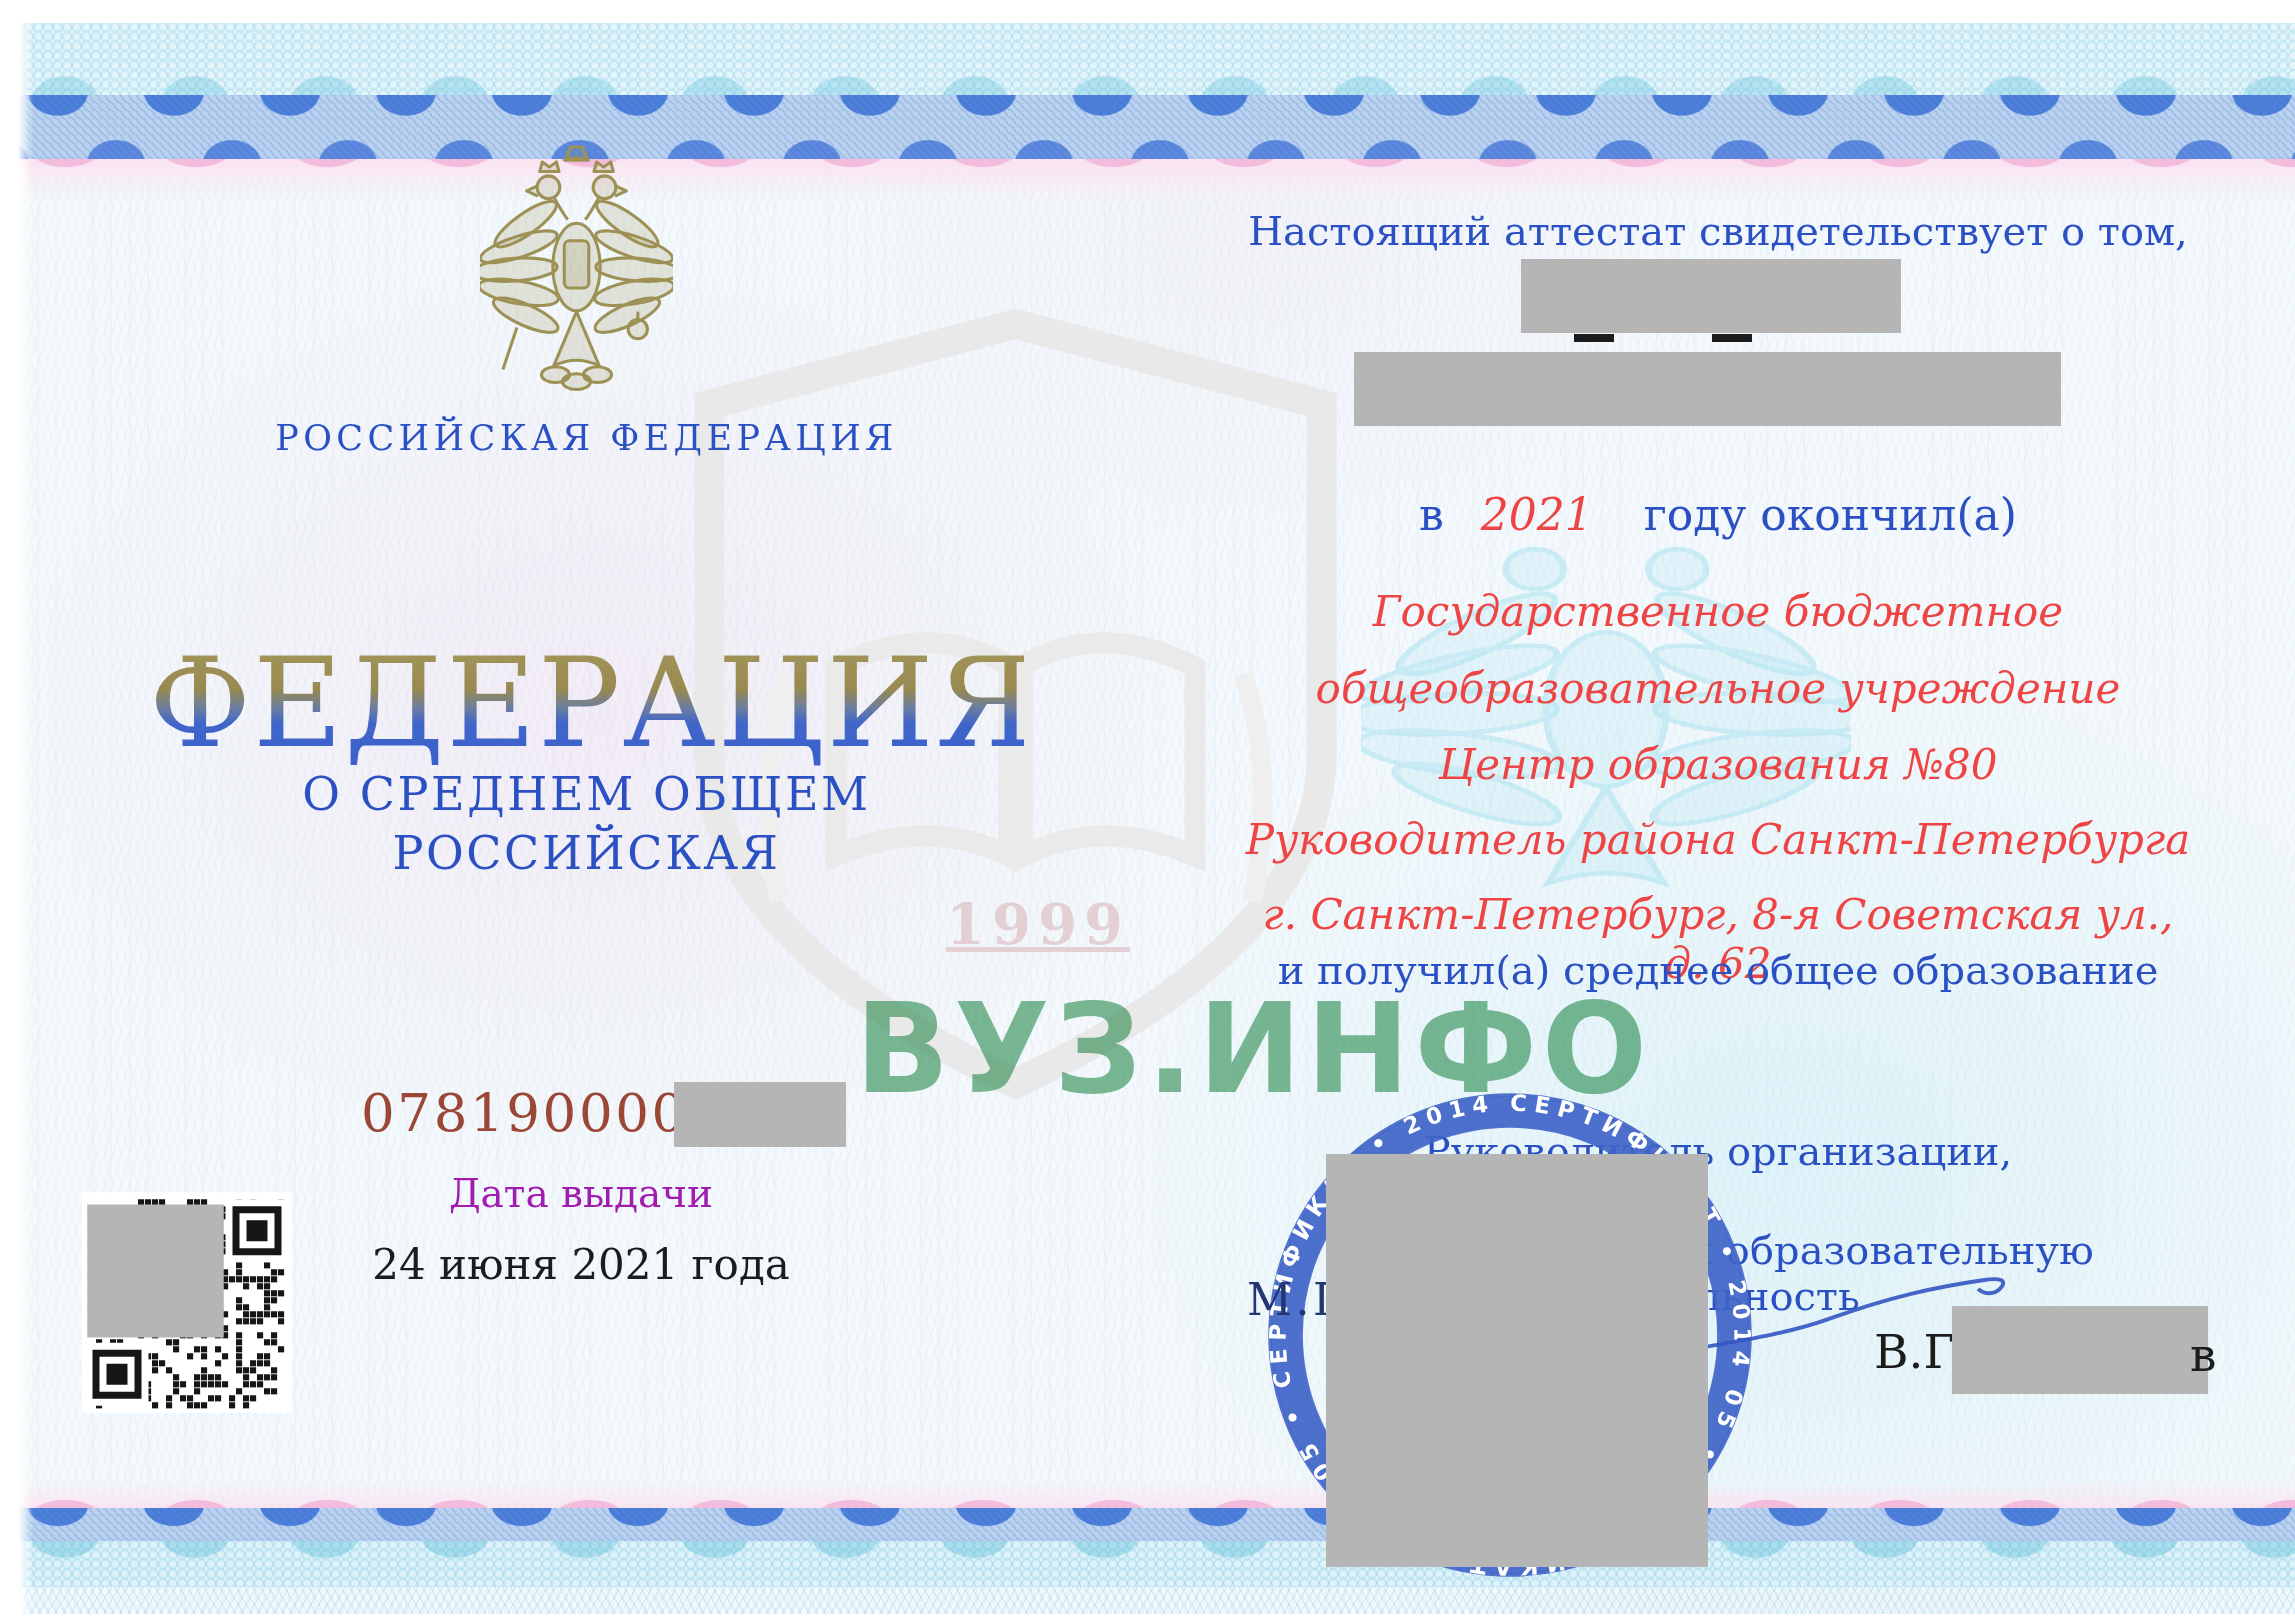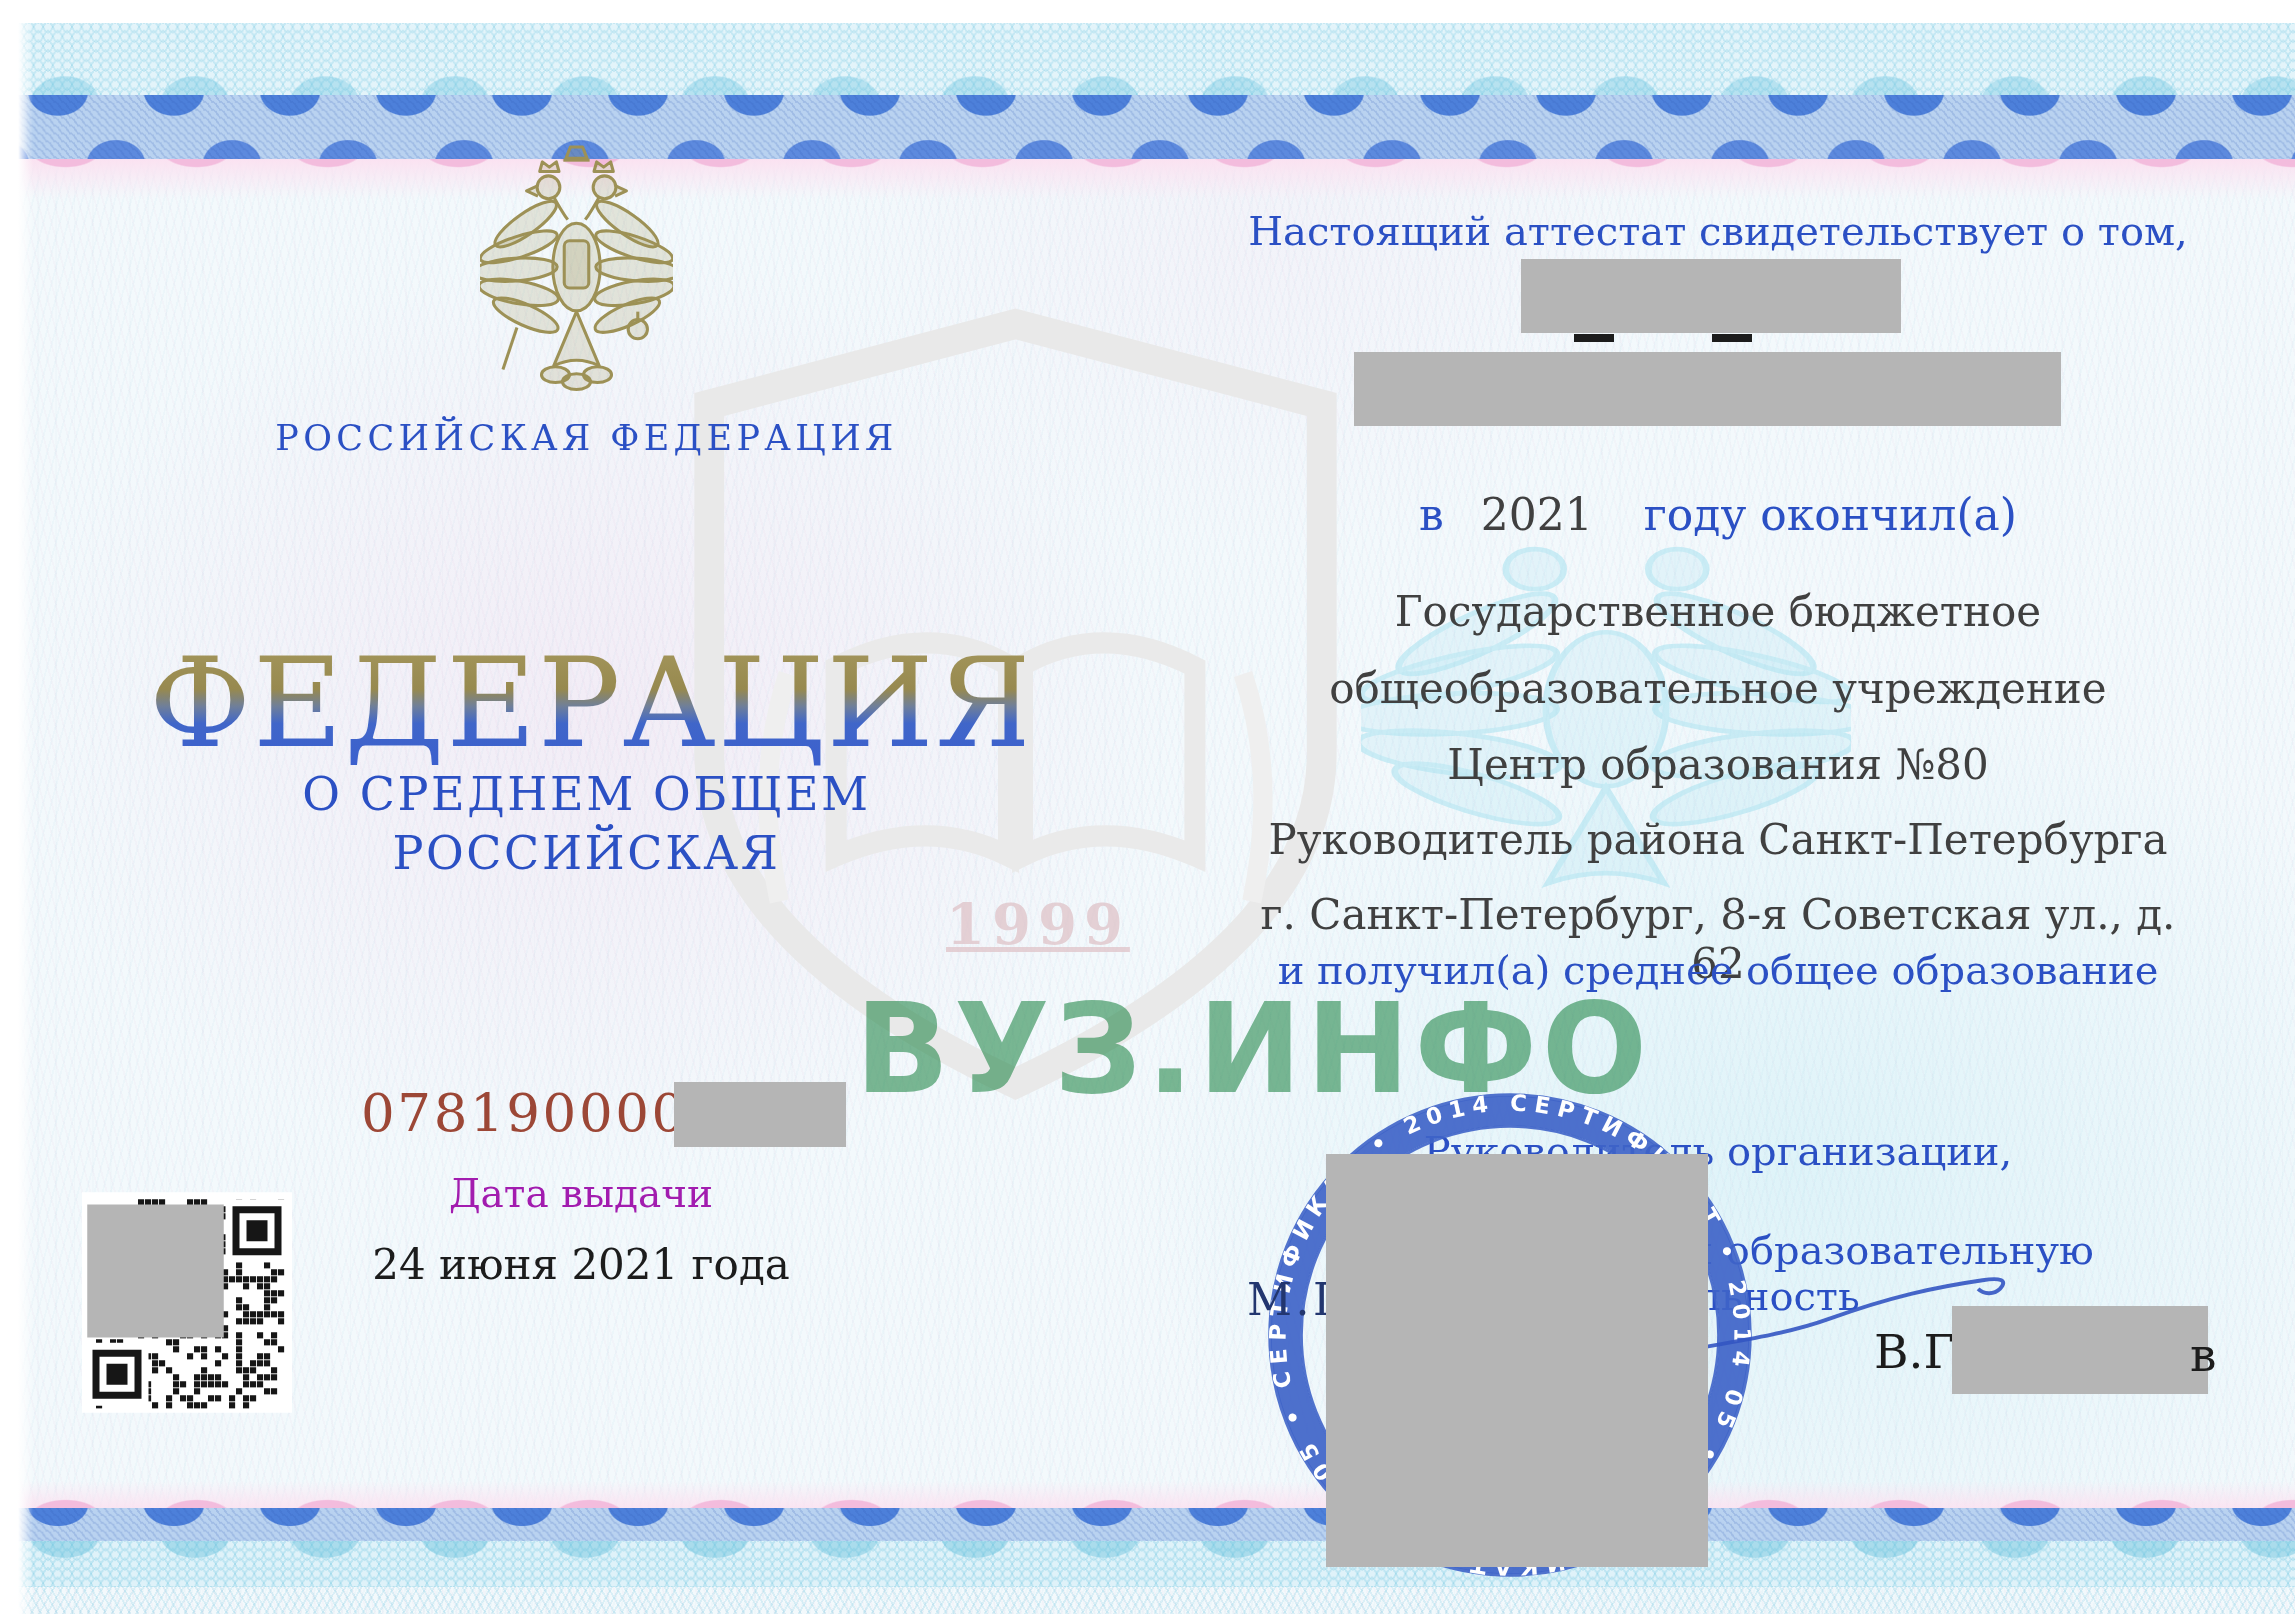--- a/index.html
+++ b/index.html
@@ -82,21 +82,21 @@
     -webkit-background-clip:text; background-clip:text; color:transparent;}
   .subtitle1{top:767px; font-size:46px; letter-spacing:2.6px; color:#2b50c4; z-index:3;}
   .subtitle2{top:826px; font-size:46px; letter-spacing:2.6px; color:#2b50c4; z-index:3;}
   .serial{left:361px; top:1082px; font-size:53px; letter-spacing:2.6px; color:#9c4736; z-index:3;text-align:right;}
   .date-col{left:326px; width:510px; text-align:center; z-index:3;}
   .date-label{top:1171px; font-size:39px; color:#a21caf;}
   .date-value{top:1240px; font-size:42px; color:#1c1c1c;}
   
   .right-col{left:1243px; width:950px; text-align:center; z-index:3;}
   .blue-t{color:#2b50c4;}
-  .black-t{color:#404040;}
+  .black-t{color:#ef4444;font-style:italic;}
   .statement{top:208px; font-size:40px;}
   .year-line{top:489px; font-size:44px;}
   .year-line .gap1{display:inline-block; width:37px;}
   .year-line .gap2{display:inline-block; width:51px;}
   .school-l0{top:567px;} .school-l1{top:644px;} .school-l2{top:720px;}
   .school-l3{top:795px;} .school-l4{top:870px;}
   .school{font-size:42px;margin-top:20px;}
   .result{top:947px; font-size:40px;}
   .head1{top:1128px; font-size:40px;}
   .head2{top:1227px; font-size:40px;}

